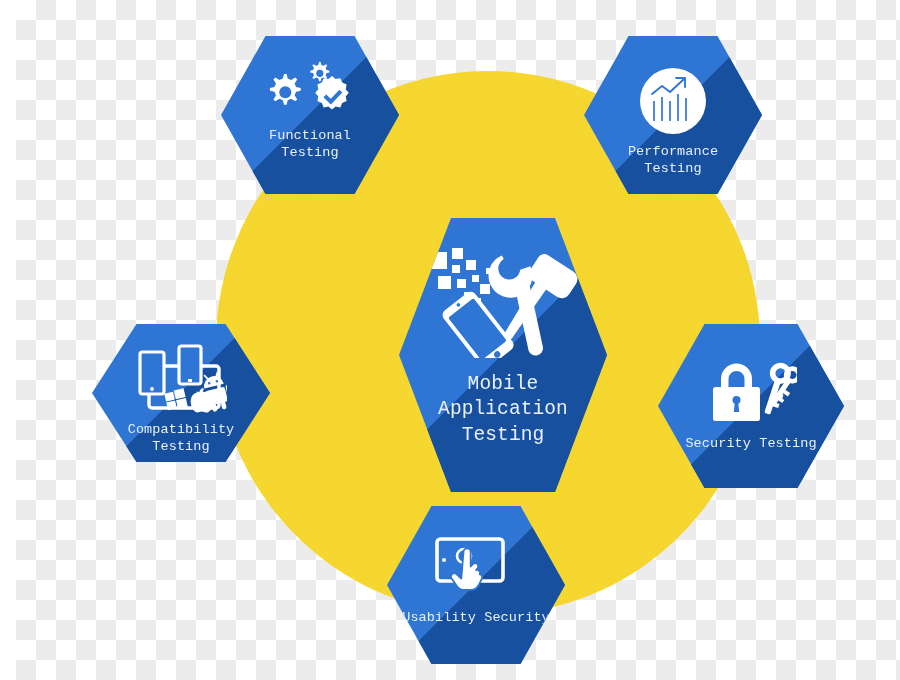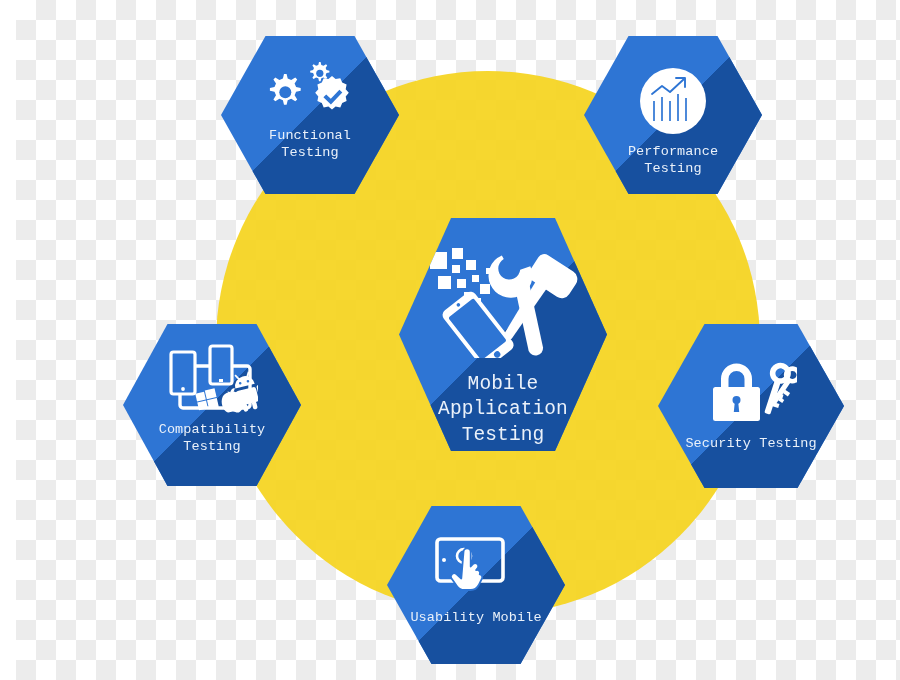--- a/index.html
+++ b/index.html
@@ -135,21 +135,21 @@
             <polyline points="12,26 22,18 30,24 44,11"></polyline>
             <polyline points="36,10 45,10 45,19"></polyline>
           </g>
         </svg>
       </span>
       <span class="hex-label" style="margin-top: 10px; color: rgb(234, 241, 250);">Performance
 Testing</span>
     </div>
   </div>
 
-  <div class="hex center" id="hex-center" style="left: 383px; top: 218px; width: 208px; height: 233px; background: rgb(46, 117, 212);">
+  <div class="hex center" id="hex-center" style="left: 383px; top: 218px; width: 208px; height: 274px; background: rgb(46, 117, 212);">
     <div class="shade" style="background: linear-gradient(135deg, rgba(0, 0, 0, 0) 0%, rgba(0, 0, 0, 0) 49.6%, rgb(23, 80, 159) 49.6%, rgb(23, 80, 159) 100%);"></div>
     <div class="inner" style="padding-top: 28px;">
       <span class="icon-wrap">
         <svg width="150" height="112" viewBox="0 0 150 112" fill="#ffffff">
 
           <rect x="2" y="6" width="17" height="17"></rect>
           <rect x="24" y="2" width="11" height="11"></rect>
           <rect x="24" y="19" width="8" height="8"></rect>
           <rect x="38" y="14" width="10" height="10"></rect>
           <rect x="10" y="30" width="13" height="13"></rect>
@@ -176,21 +176,21 @@
             <path d="M104 4 a22 22 0 1 0 14 27 l0 0 -10 -4 a11 11 0 1 1 -5 -19 z"></path>
             <path d="M96 30 l13 7 -36 63 a7.5 7.5 0 0 1 -13 -7 z"></path>
           </g>
         </svg>
       </span>
       <span class="hex-label" style="margin-top: 14px; color: rgb(234, 241, 250);">Mobile Application
 Testing</span>
     </div>
   </div>
 
-  <div class="hex satellite" id="hex-compatibility" style="left: 107px; top: 324px; width: 178px; height: 162px; background: rgb(46, 117, 212);">
+  <div class="hex satellite" id="hex-compatibility" style="left: 76px; top: 324px; width: 178px; height: 138px; background: rgb(46, 117, 212);">
     <div class="shade" style="background: linear-gradient(135deg, rgba(0, 0, 0, 0) 0%, rgba(0, 0, 0, 0) 49.6%, rgb(23, 80, 159) 49.6%, rgb(23, 80, 159) 100%);"></div>
     <div class="inner" style="padding-top: 20px;">
       <span class="icon-wrap">
         <svg width="92" height="70" viewBox="0 0 92 70" fill="none">
 
           <rect x="14" y="22" width="70" height="42" rx="3" ry="3" stroke="#ffffff" stroke-width="3.4"></rect>
 
           <rect x="5" y="8" width="24" height="42" rx="2.5" ry="2.5" stroke="#ffffff" stroke-width="3.2" fill="#2e75d4"></rect>
           <circle cx="17" cy="45" r="1.9" fill="#ffffff"></circle>
 
@@ -276,17 +276,17 @@
                      l2.4-2.6 a3.1 3.1 0 0 1 4.6 4.1
                      l-1.6 2.1 a3 3 0 0 1 3.6 4.2
                      a3 3 0 0 1 2.2 4.4
                      l-3.3 6.6 a9 9 0 0 1 -7.9 4.7
                      h-6.4 a9 9 0 0 1 -7.3-3.8
                      l-5.6-8 a3.3 3.3 0 0 1 5-4.2
                      l4.9 4.5 z"></path>
           </g>
         </svg>
       </span>
-      <span class="hex-label" style="margin-top: 14px; color: rgb(234, 241, 250);">Usability Mobile</span>
+      <span class="hex-label" style="margin-top: 14px; color: rgb(234, 241, 250);">Usability Security</span>
     </div>
   </div>
 
 </div>
 
 </body></html>

